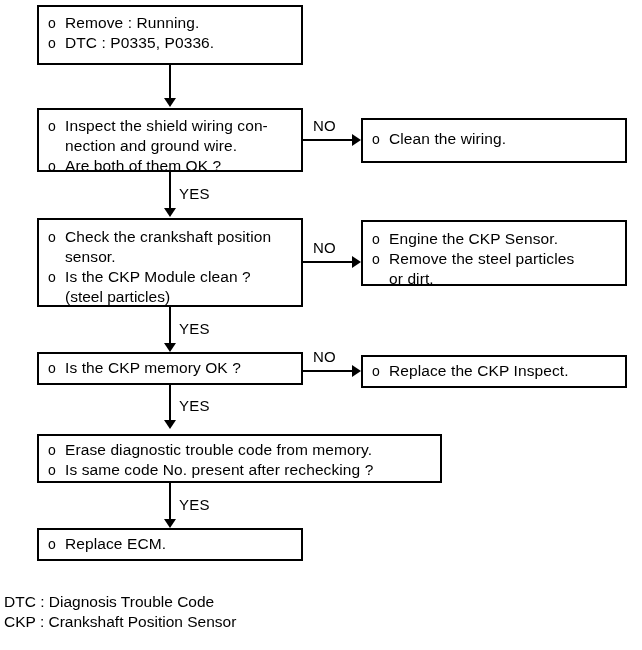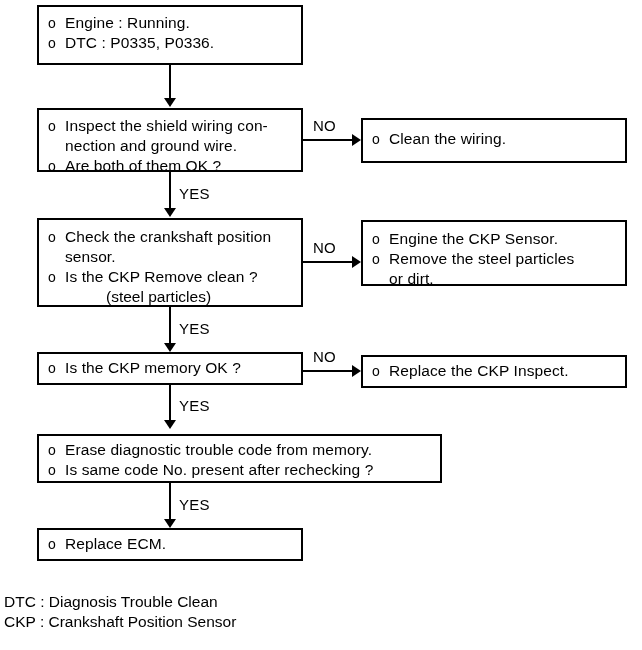--- a/index.html
+++ b/index.html
@@ -4,42 +4,42 @@
 <style>
   html,body{margin:0;padding:0;background:#ffffff;}
   body{width:642px;height:650px;position:relative;font-family:"Liberation Sans",sans-serif;color:#000;}
   #chart{position:absolute;left:0;top:0;width:642px;height:650px;}
 
   .box{position:absolute;border:2px solid #000;background:#fff;box-sizing:border-box;}
   .lines{position:absolute;left:0;top:0;width:100%;height:100%;padding:6px 0 0 0;box-sizing:border-box;}
   .li{display:flex;align-items:flex-start;font-size:15.5px;line-height:20px;letter-spacing:.1px;}
   .bullet{width:26px;text-align:center;flex:0 0 26px;font-size:14px;line-height:20px;}
   .txt{flex:1 1 auto;white-space:pre-line;}
-  .cont{padding-left:26px;font-size:15.5px;line-height:20px;margin-left:41px;}
+  .cont{padding-left:26px;font-size:15.5px;line-height:20px;}
 
   .edge{position:absolute;background:#000;}
   .vline{width:2px;}
   .hline{height:2px;}
   .arrowdown{position:absolute;width:0;height:0;border-left:6px solid transparent;border-right:6px solid transparent;border-top:9px solid #000;}
   .arrowright{position:absolute;width:0;height:0;border-top:6px solid transparent;border-bottom:6px solid transparent;border-left:9px solid #000;}
   .elabel{position:absolute;font-size:15px;line-height:16px;letter-spacing:.2px;}
 
   .legend{position:absolute;left:4px;top:592px;font-size:15.5px;line-height:20px;}
   .legend div{white-space:pre;}
 </style>
 </head>
 <body>
 
 <div id="chart">
 
   <div class="box" style="left:37px;top:5px;width:266px;height:60px;">
     <div class="lines">
       <div class="li">
         <span class="bullet">o</span>
-        <span class="txt">Engine : Running.</span>
+        <span class="txt">Remove : Running.</span>
       </div>
       <div class="li">
         <span class="bullet">o</span>
         <span class="txt">DTC : P0335, P0336.</span>
       </div>
     </div>
   </div>
 
   <div class="edge vline" style="left:169px;top:65px;height:35px;"></div>
   <div class="arrowdown" style="left:164px;top:98px;"></div>
@@ -77,21 +77,21 @@
 
   <div class="box" style="left:37px;top:218px;width:266px;height:89px;">
     <div class="lines" style="padding-top:7px;">
       <div class="li">
         <span class="bullet">o</span>
         <span class="txt">Check the crankshaft position
 sensor.</span>
       </div>
       <div class="li">
         <span class="bullet">o</span>
-        <span class="txt">Is the CKP Remove clean ?</span>
+        <span class="txt">Is the CKP Module clean ?</span>
       </div>
       <div class="cont">(steel particles)</div>
     </div>
   </div>
 
   <div class="edge hline" style="left:303px;top:261px;width:55px;"></div>
   <div class="arrowright" style="left:352px;top:256px;"></div>
   <div class="elabel" style="left:313px;top:240px;">NO</div>
 
   <div class="box" style="left:361px;top:220px;width:266px;height:66px;">
@@ -158,17 +158,17 @@
   <div class="box" style="left:37px;top:528px;width:266px;height:33px;">
     <div class="lines" style="padding-top:4px;">
       <div class="li">
         <span class="bullet">o</span>
         <span class="txt">Replace ECM.</span>
       </div>
     </div>
   </div>
 
   <div class="legend">
-    <div>DTC : Diagnosis Trouble Clean</div>
+    <div>DTC : Diagnosis Trouble Code</div>
     <div>CKP : Crankshaft Position Sensor</div>
   </div>
 
 </div>
 
 </body></html>

